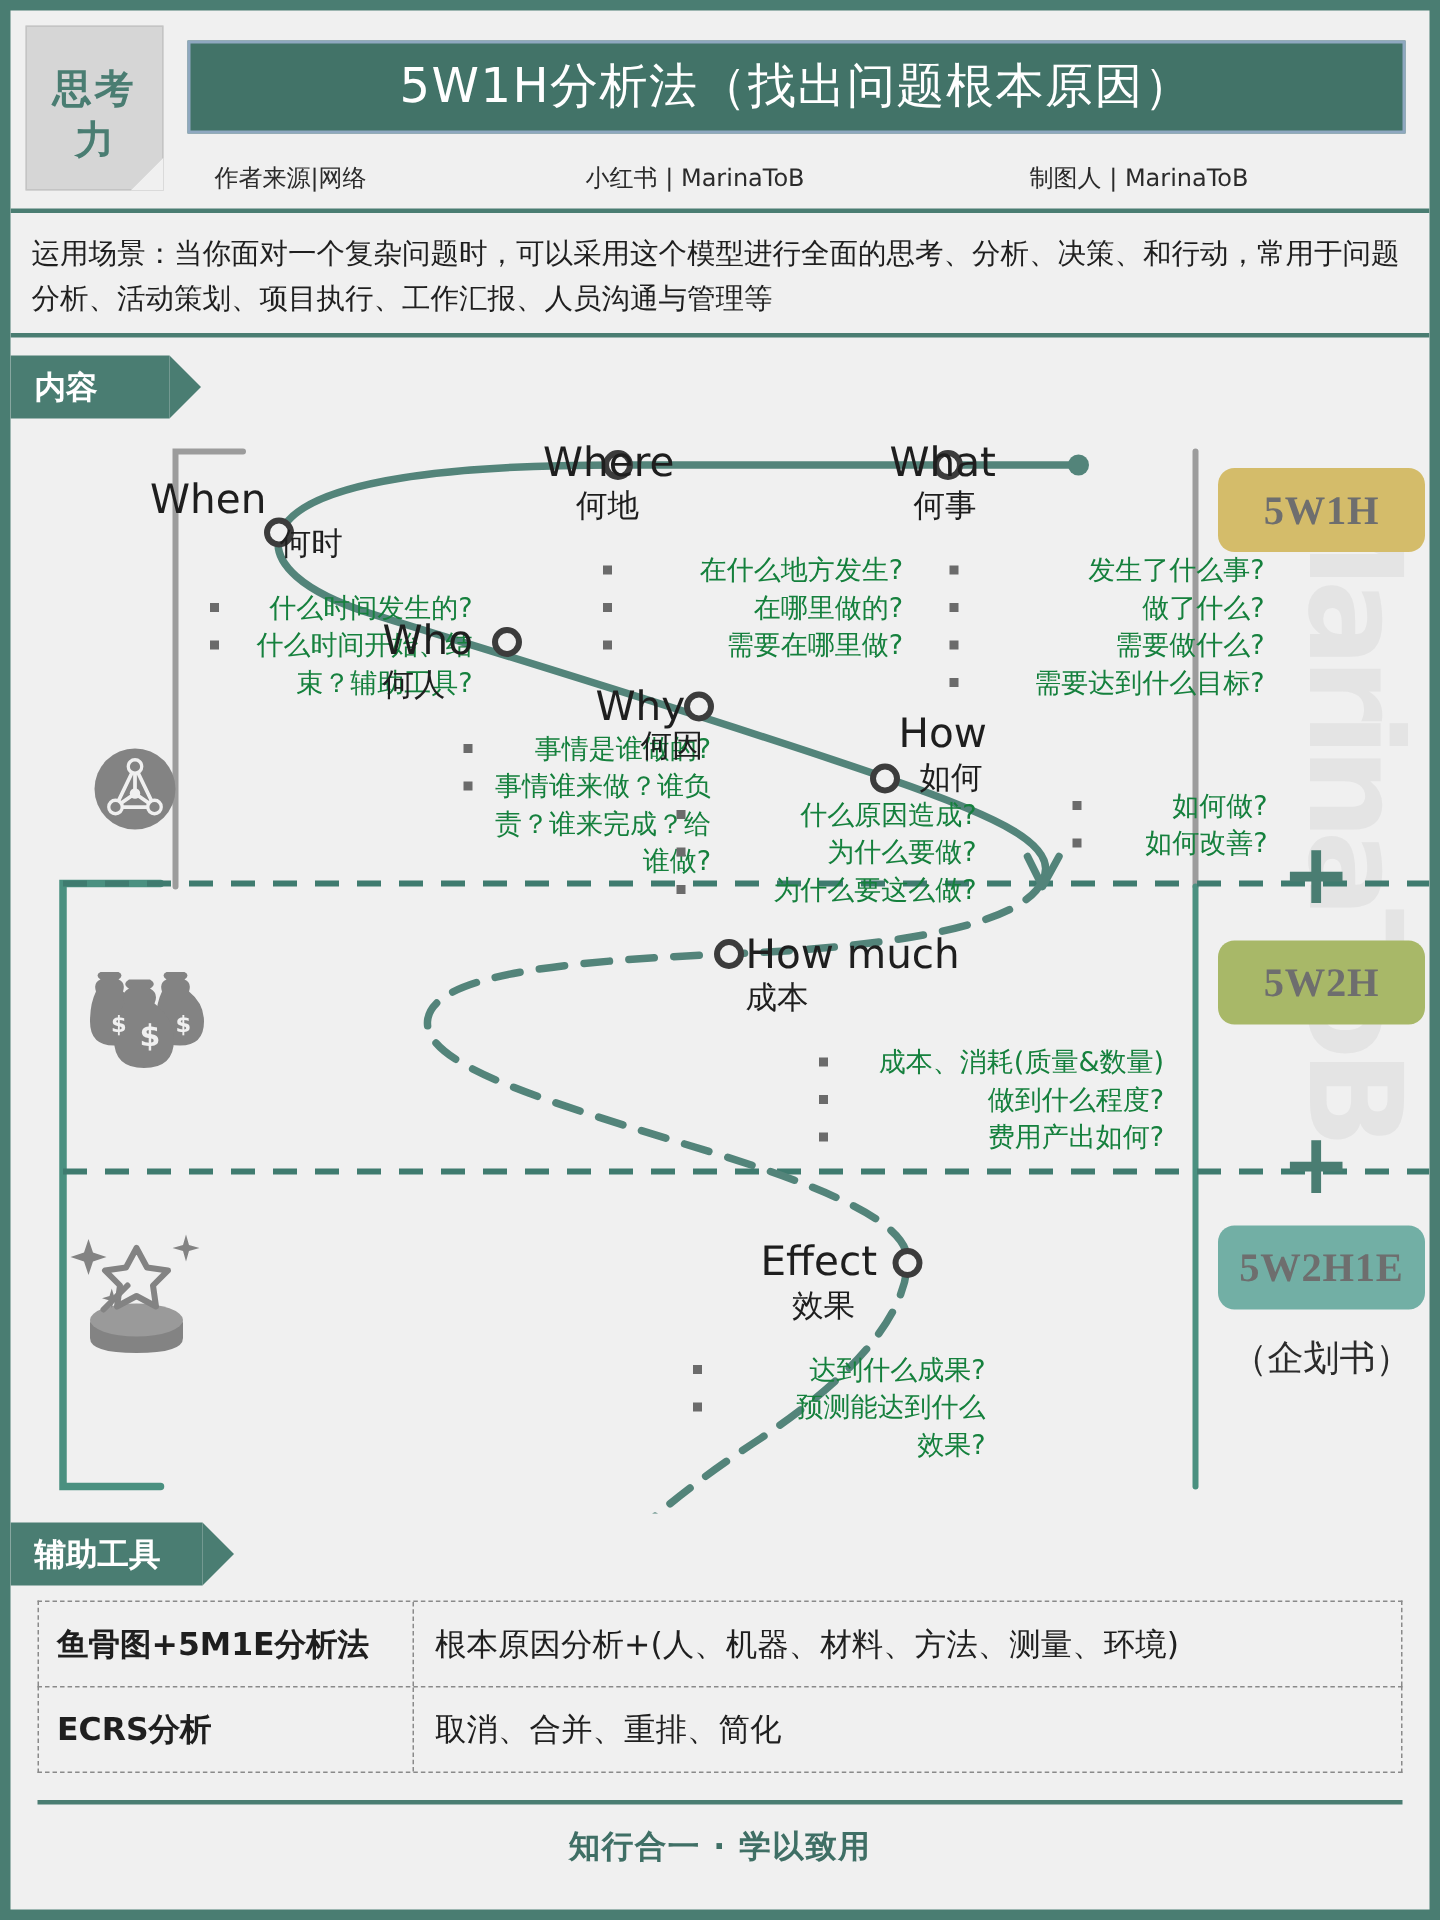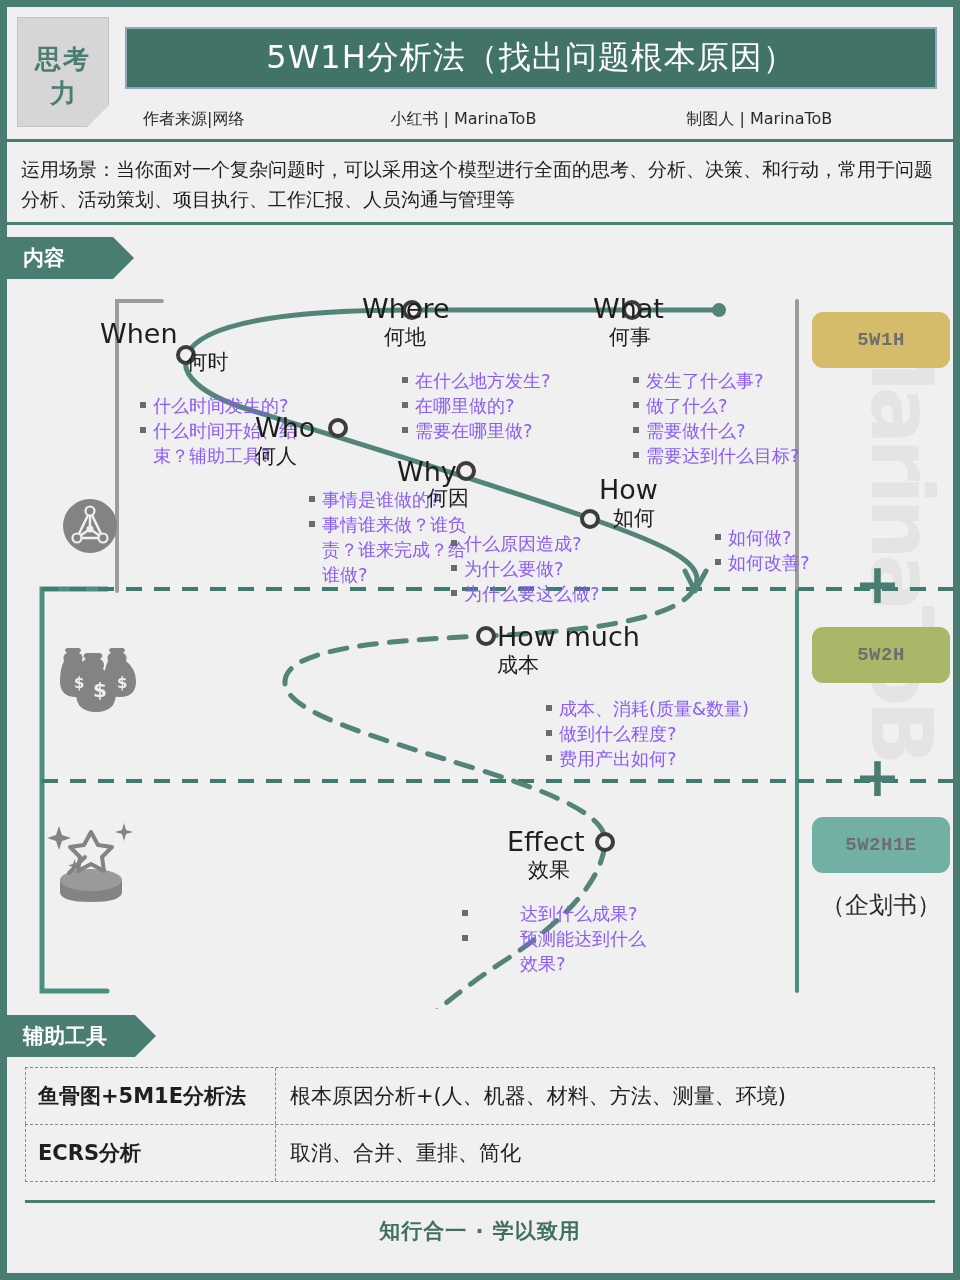--- a/index.html
+++ b/index.html
@@ -136,43 +136,44 @@
     font-size:27px;color:#1e1e1e;
     font-family:"DejaVu Sans",sans-serif;
     line-height:30px;white-space:nowrap;
   }
   .cn{
     font-size:21px;color:#1e1e1e;
     font-family:"DejaVu Sans",sans-serif;
     line-height:26px;white-space:nowrap;
   }
   .bul{
-    font-size:18px;color:#8b5cf6;
+    font-size:18px;color:#15803d;
     font-family:"DejaVu Sans",sans-serif;
     line-height:25px;
+    text-align:right;
   }
   .bul li{
     list-style:none;
     position:relative;
     padding-left:13px;
   }
   .bul li:before{
     content:"";
     position:absolute;left:0;top:9px;
     width:6px;height:6px;background:#6b6b6b;
   }
 
   
   .badge{
     position:absolute;
     width:138px;height:56px;
     border-radius:11px;
     display:flex;align-items:center;justify-content:center;
-    font-size:19px;font-weight:bold;color:#6e6e6e;
-    font-family:Liberation Mono, monospace;
+    font-size:27px;font-weight:bold;color:#6e6e6e;
+    font-family:Liberation Serif, serif;
     letter-spacing:.5px;
   }
   .plus{
     position:absolute;
     color:#4a7d72;
     font-size:56px;font-weight:bold;
     font-family:"DejaVu Sans",sans-serif;
     line-height:1;
   }
   .badge-note{

